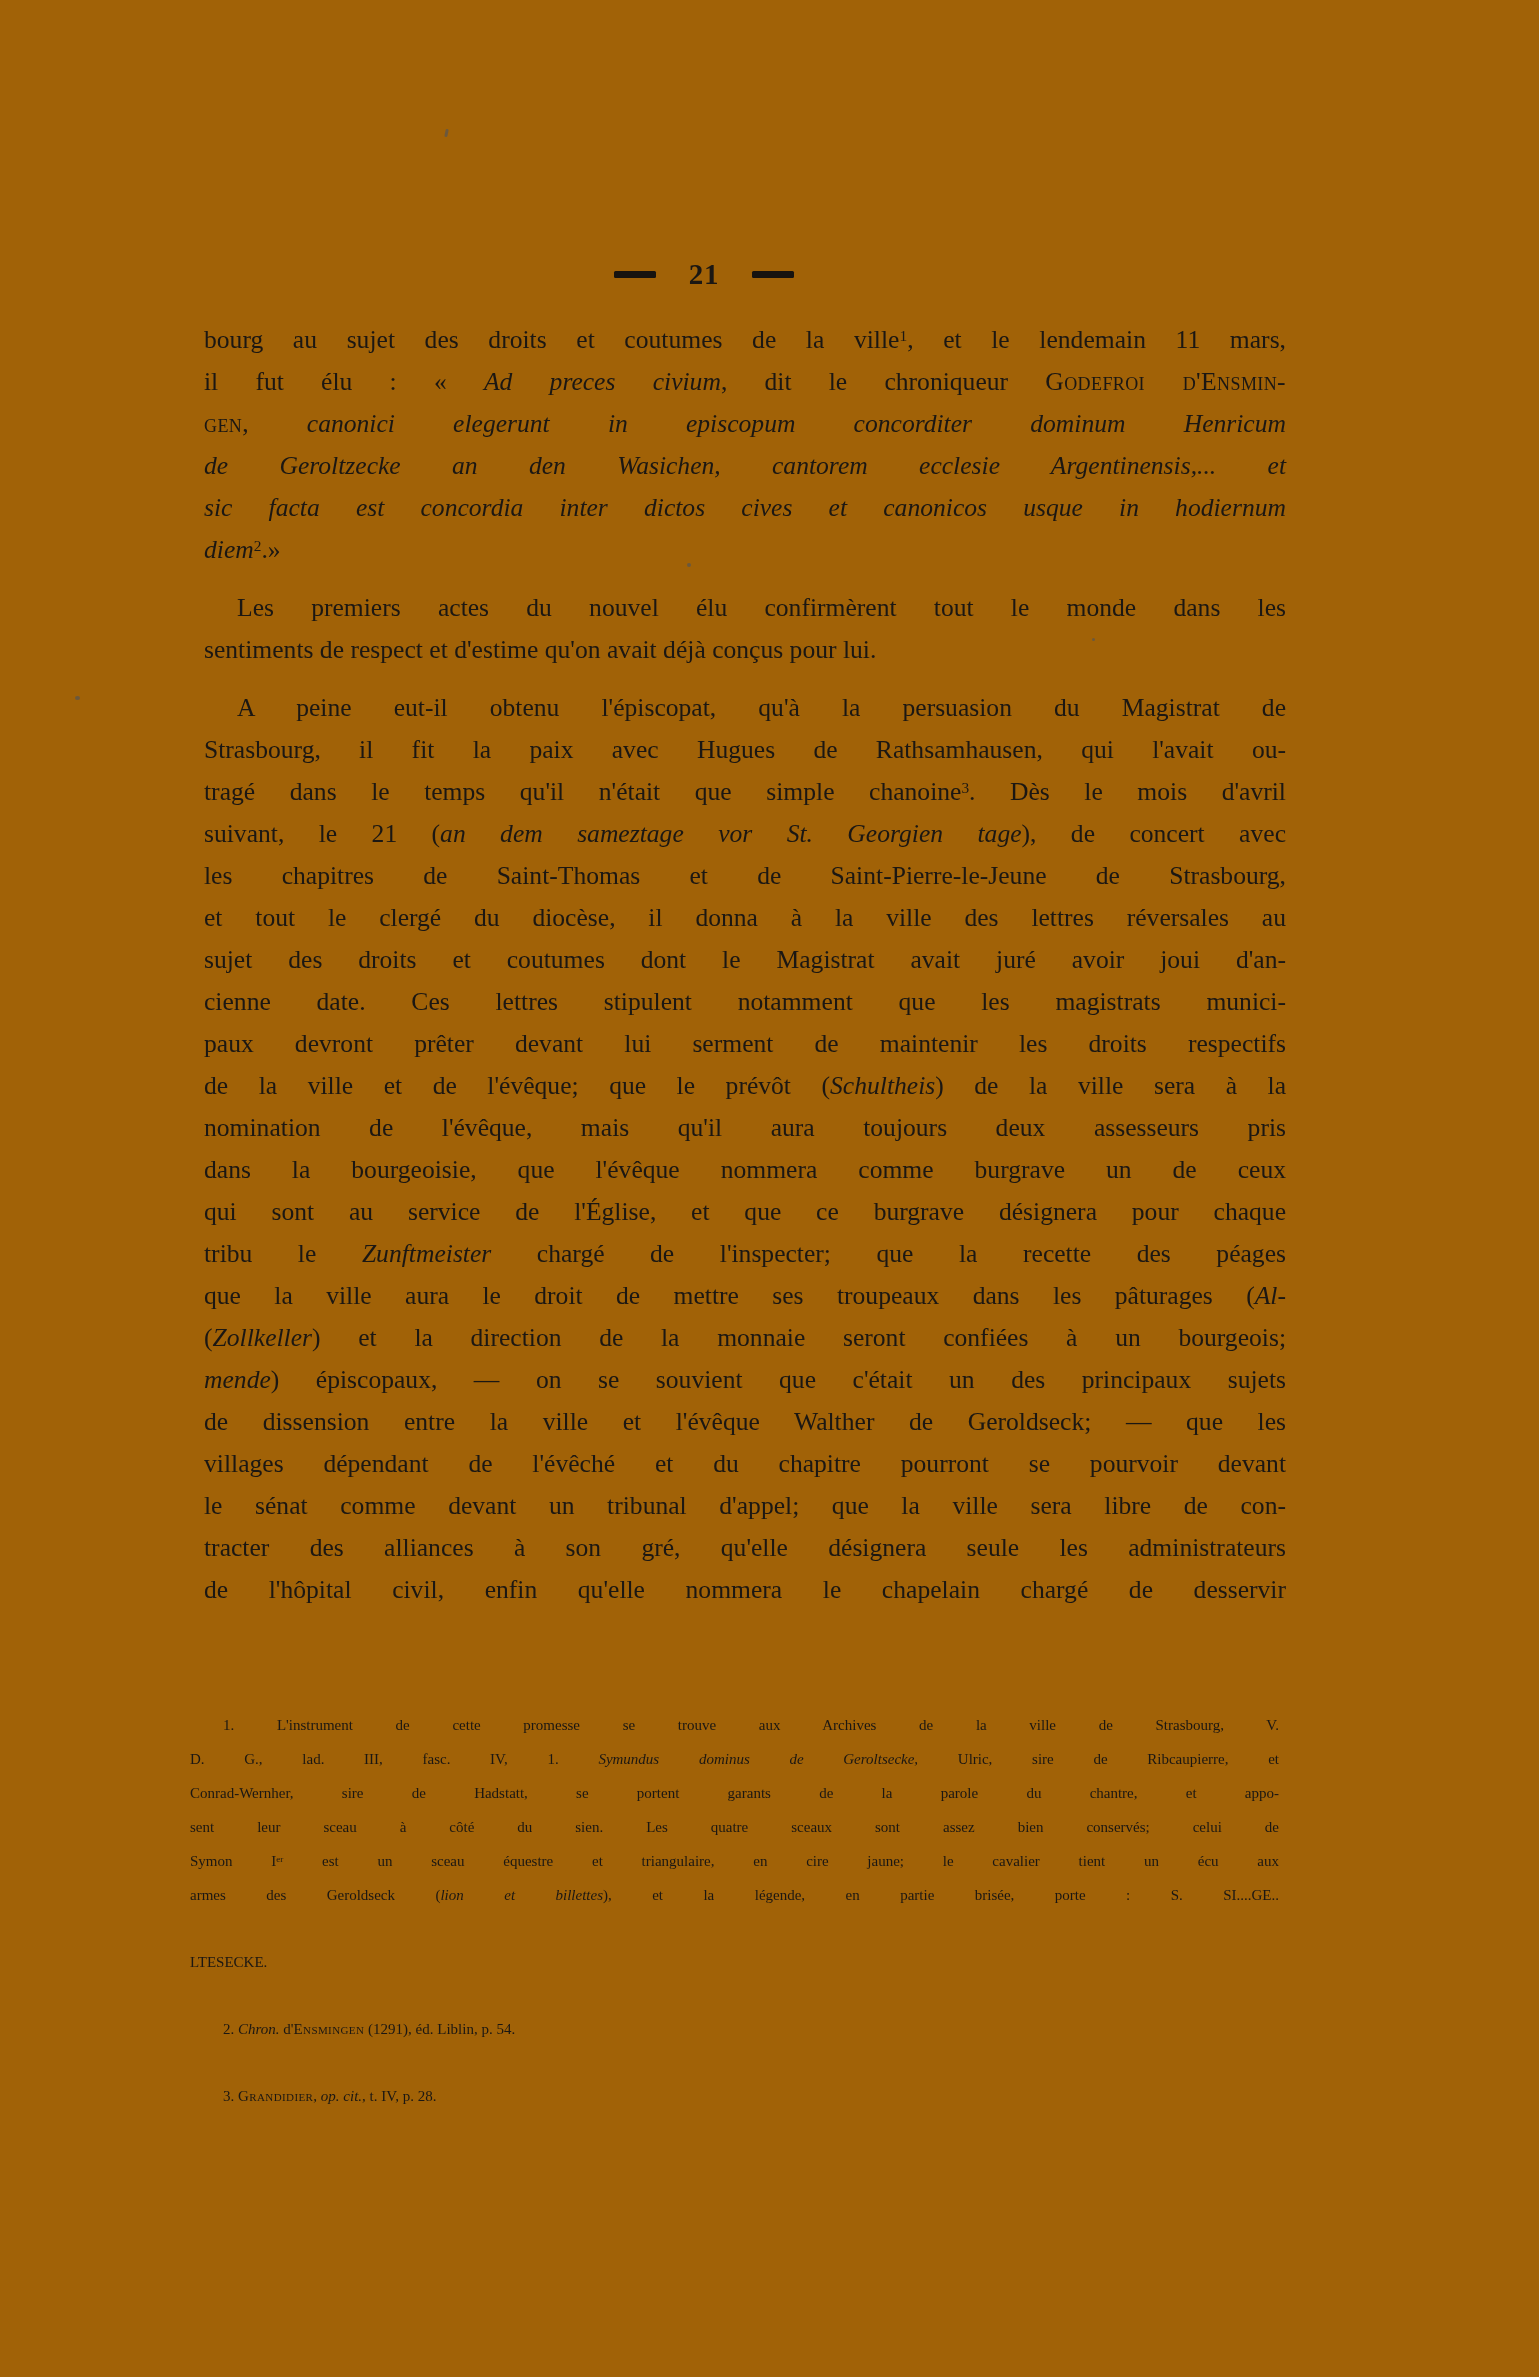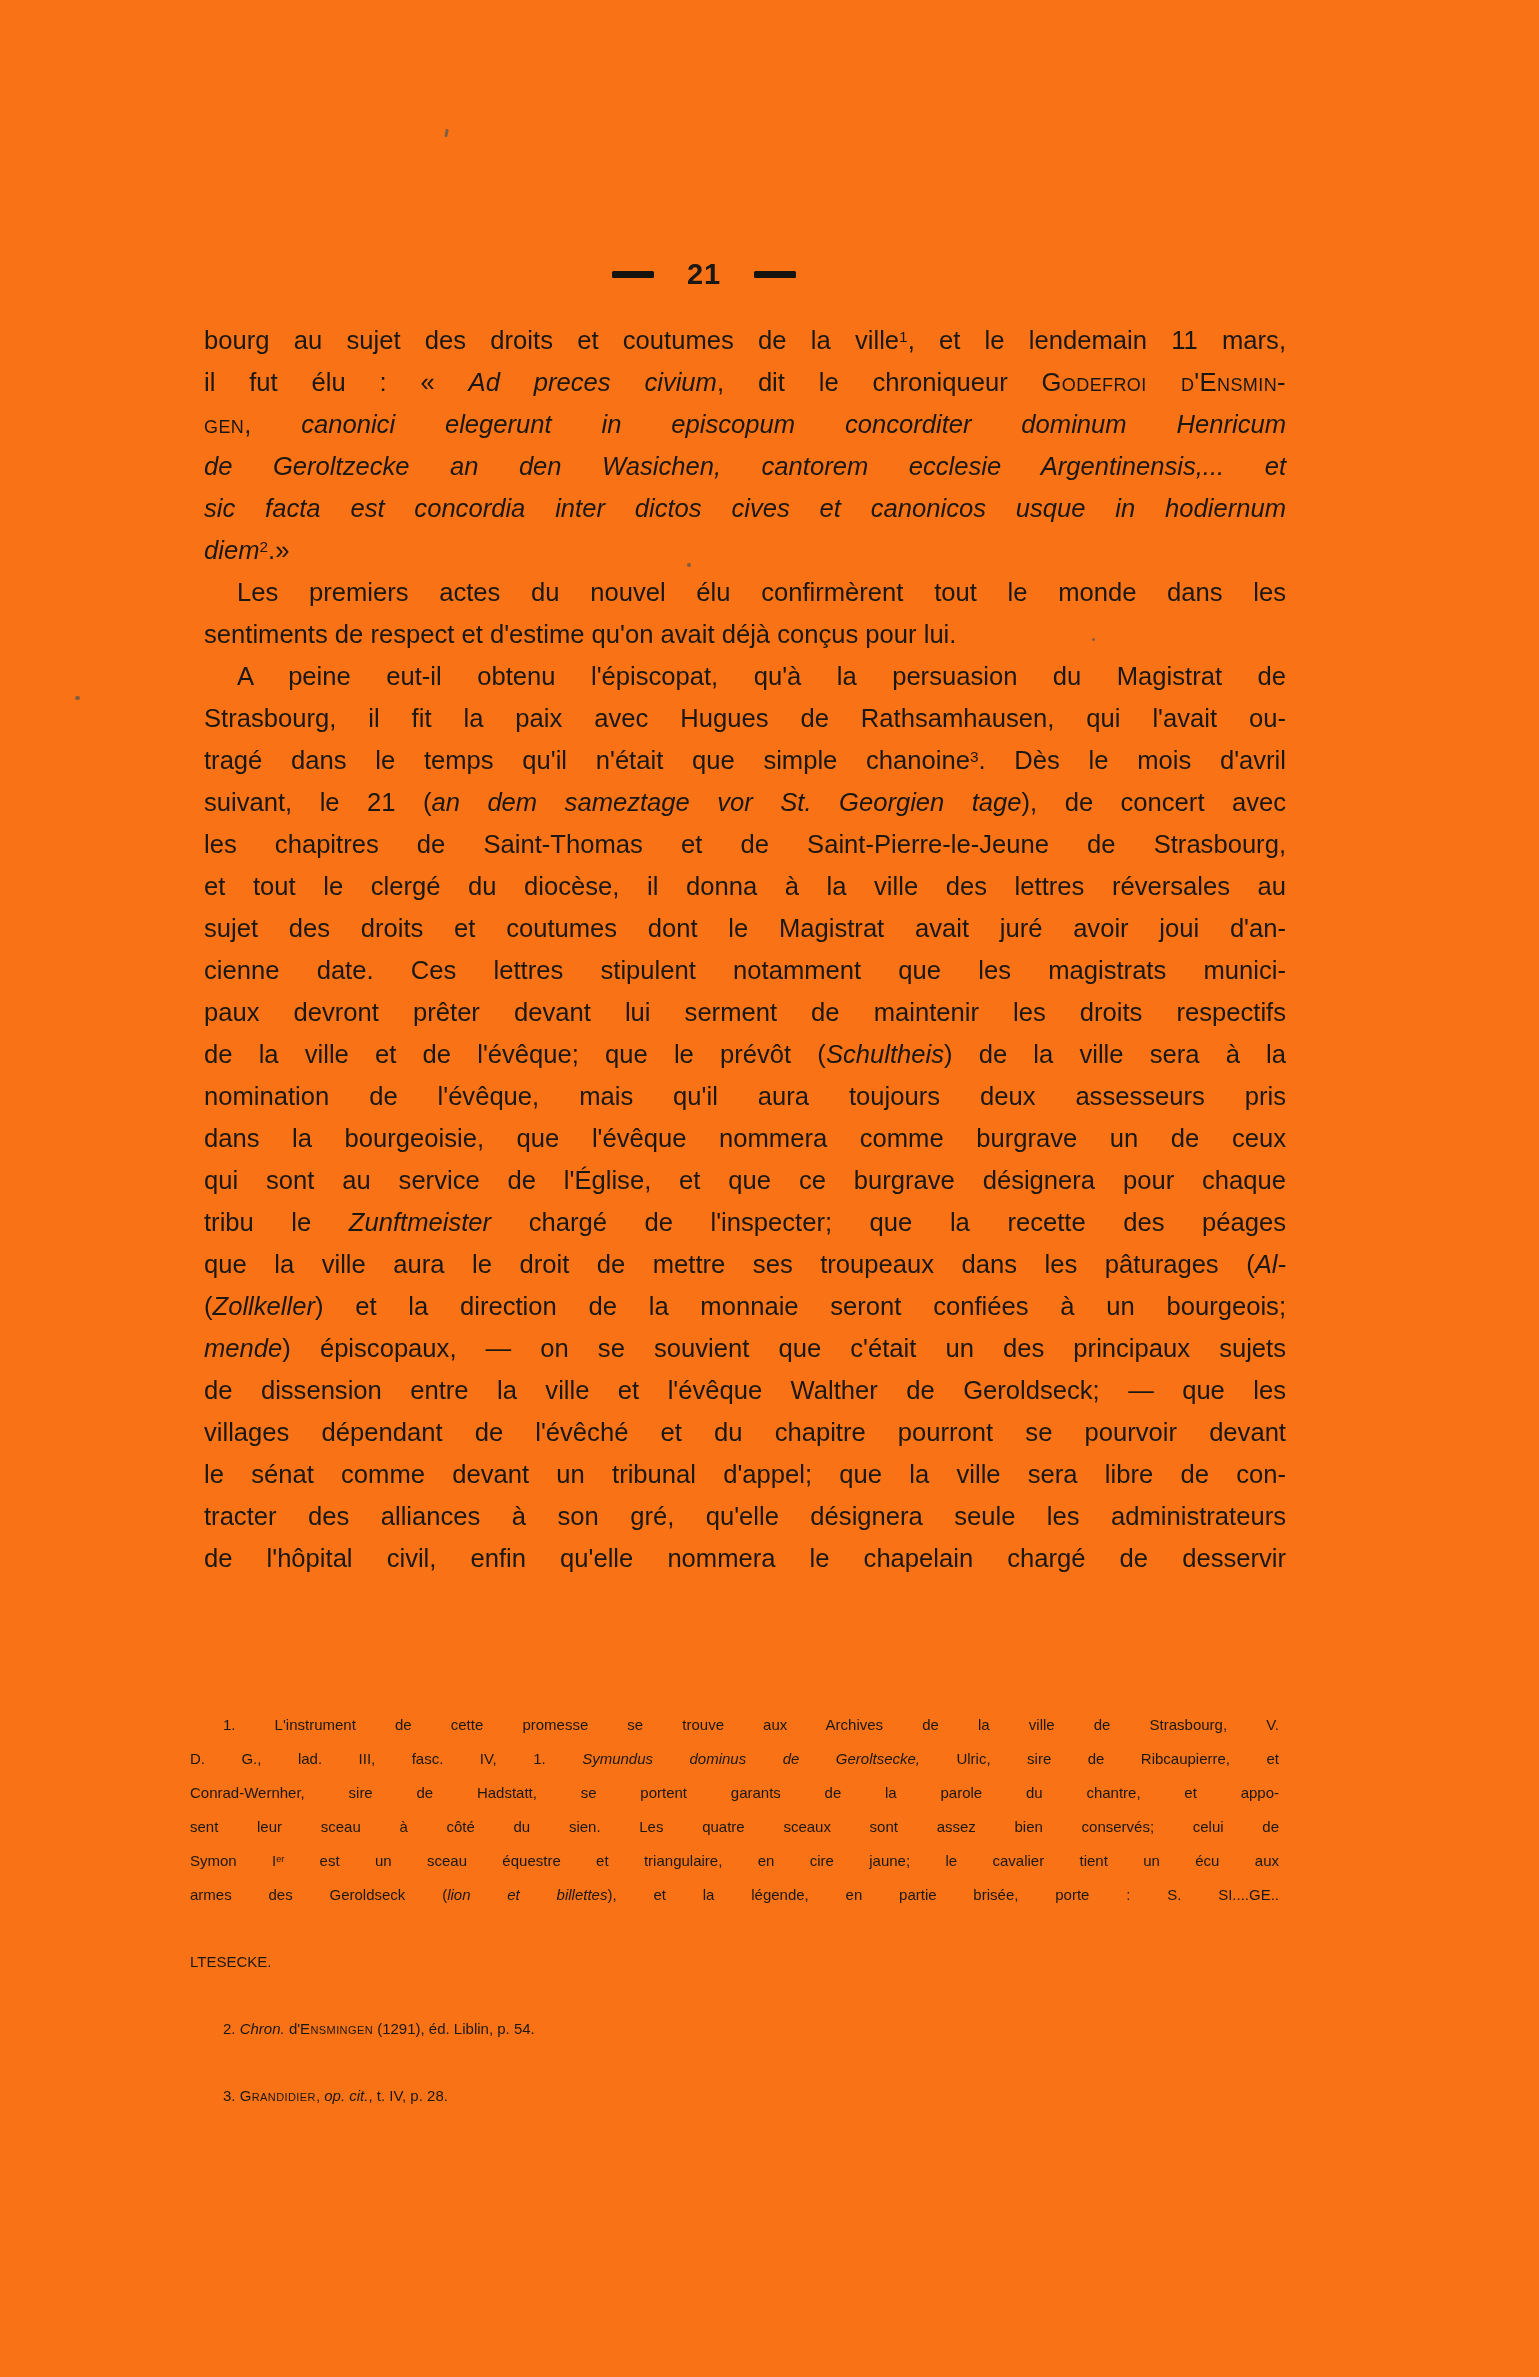--- a/index.html
+++ b/index.html
@@ -1,21 +1,21 @@
 <!DOCTYPE html>
 <html style="font-size:12px"><head>
 <meta charset="utf-8">
 <style>
   html,body{margin:0;padding:0;background:#e8e8e6;}
   .page{
     position:relative;
     width:1539px;
     height:2377px;
-    background:#f97316;
-    font-family:Liberation Sans, sans-serif;
+    background:#a16207;
+    font-family:Liberation Serif, serif;
     color:#1b1713;
     overflow:hidden;
   }
   
   .page-header{
     position:absolute;
     top:260px;
     left:163px;            
     width:1082px;
     display:flex;
@@ -34,21 +34,21 @@
     letter-spacing:0.8px;
   }
   
   .main-text{
     position:absolute;
     top:319px;
     left:204px;
     width:1082px;
     font-size:25.6px;
   }
-  .para + .para{margin-top:0;}
+  .para + .para{margin-top:16px;}
   .line{
     line-height:42px;
     height:42px;
     text-align:justify;
     text-align-last:justify;
     text-justify:inter-word;
     white-space:nowrap;      
   }
   .line.last{text-align-last:left;}
   .ind{padding-left:33px;}

